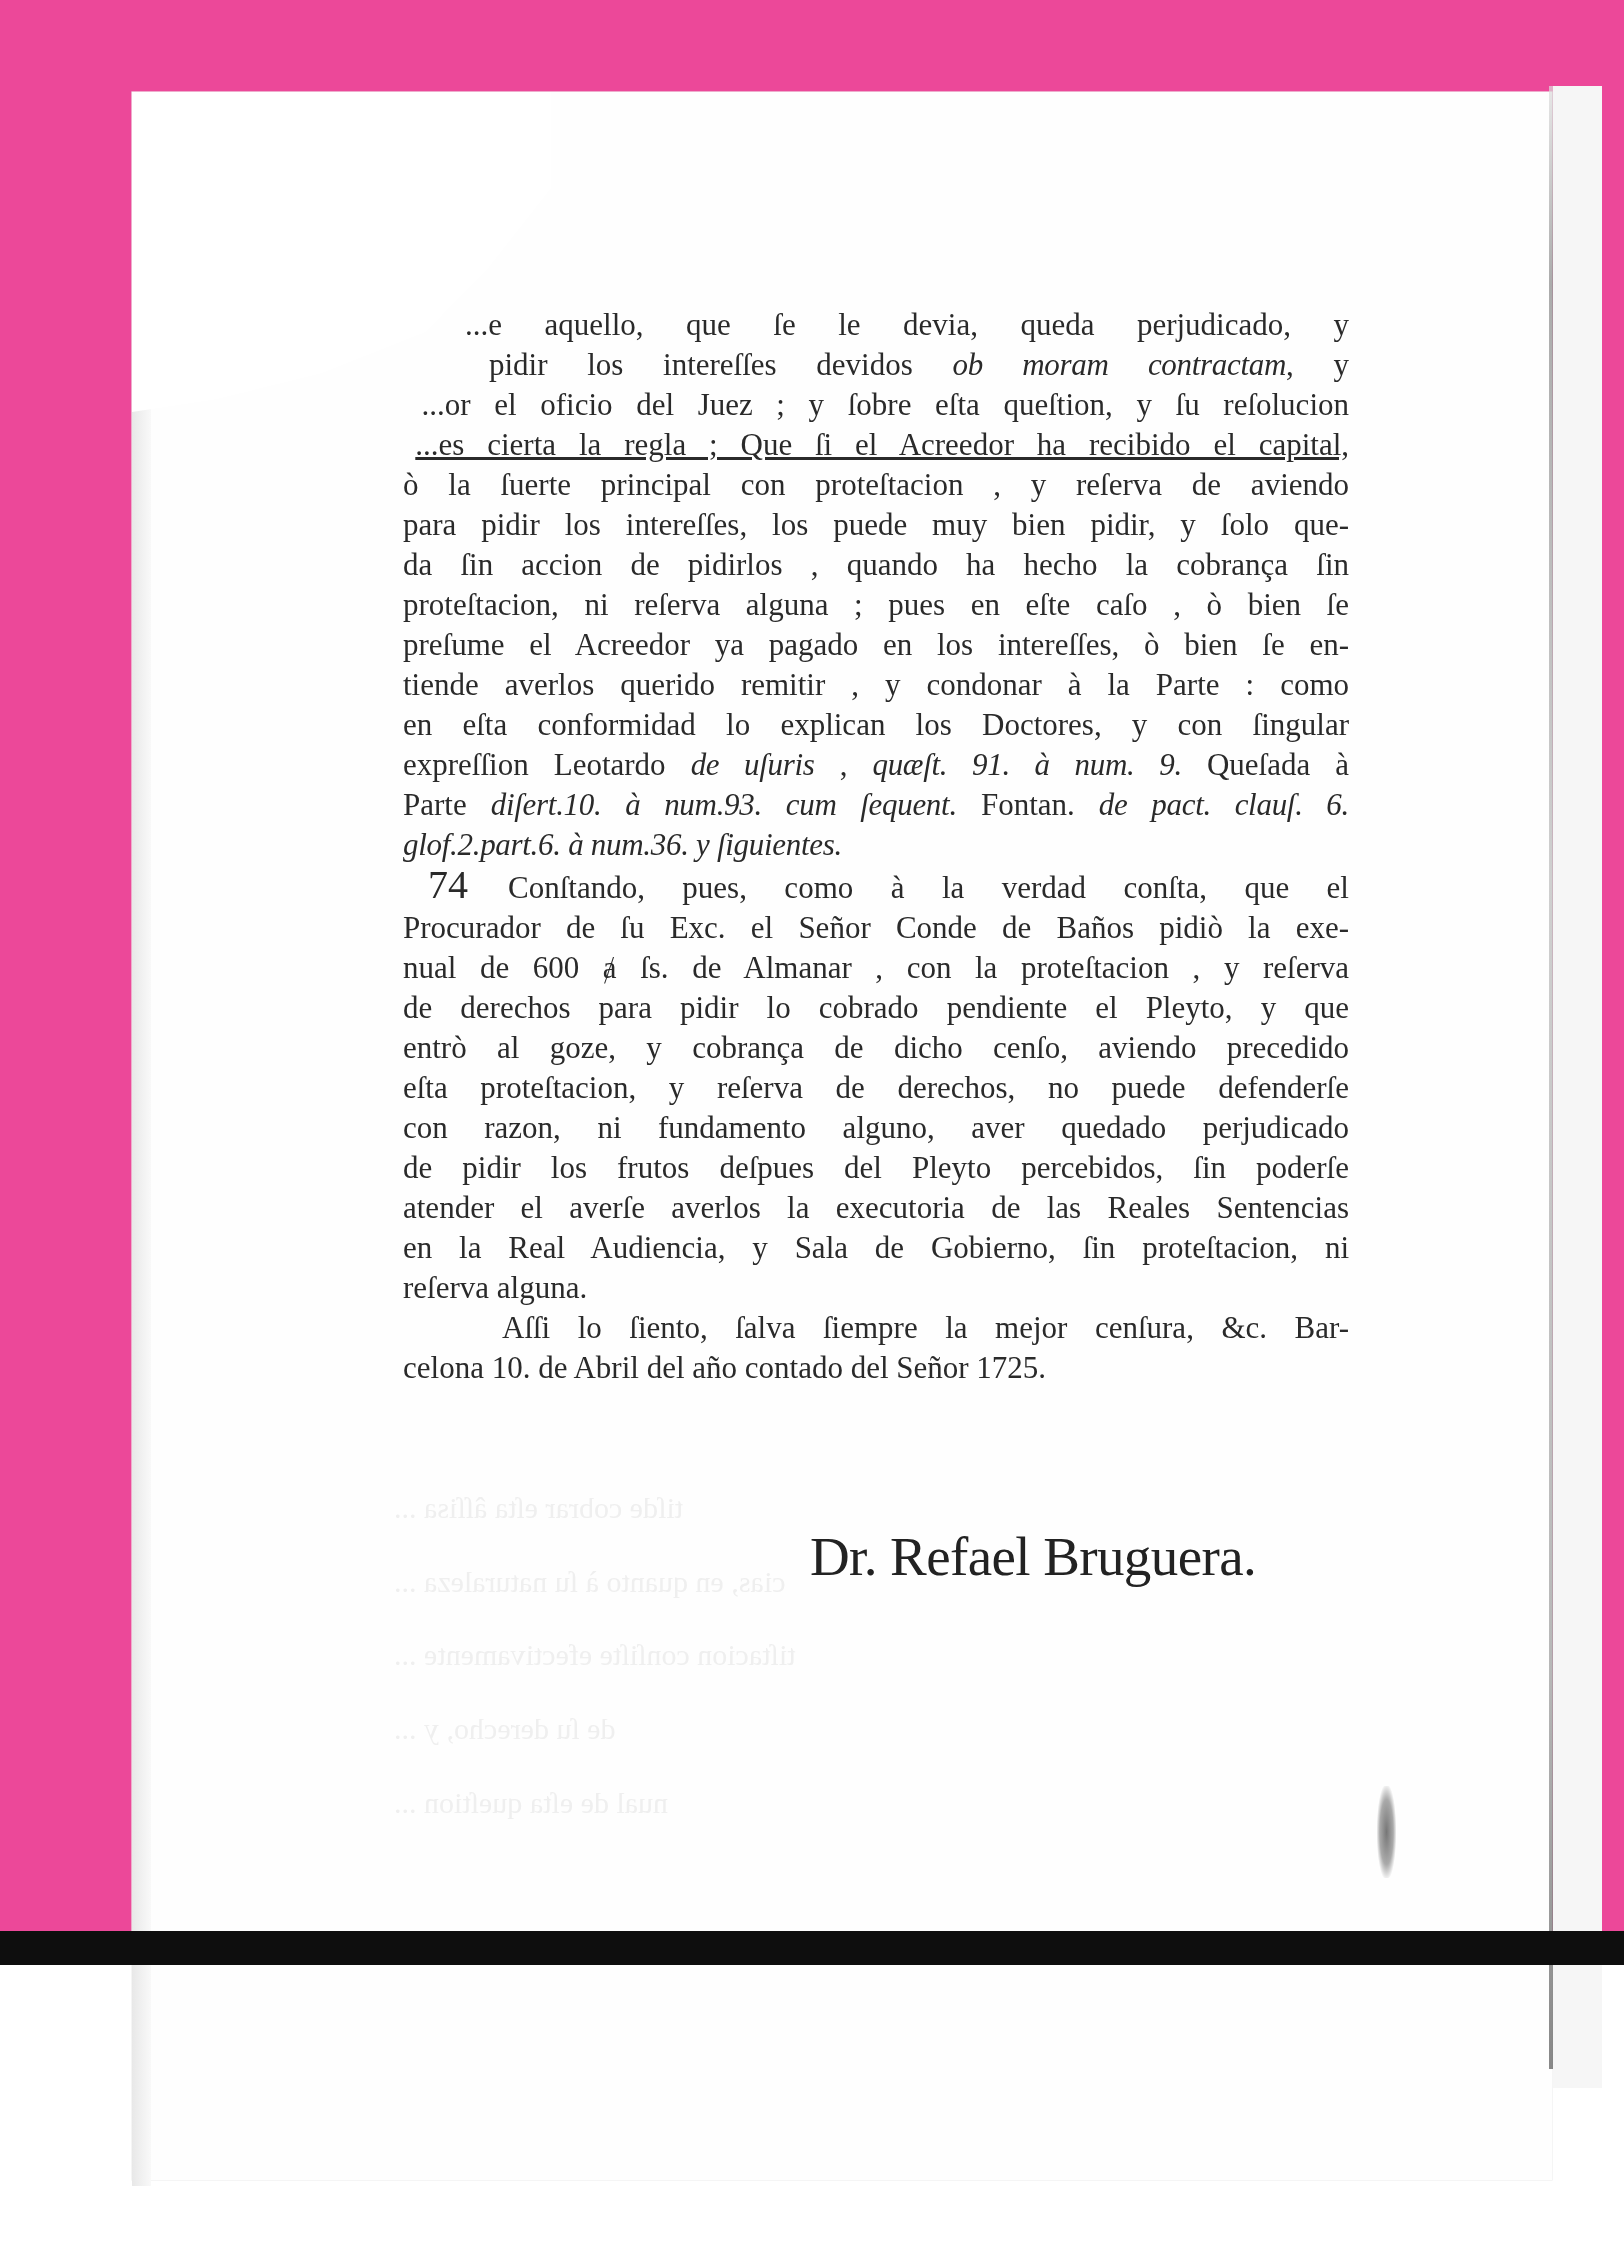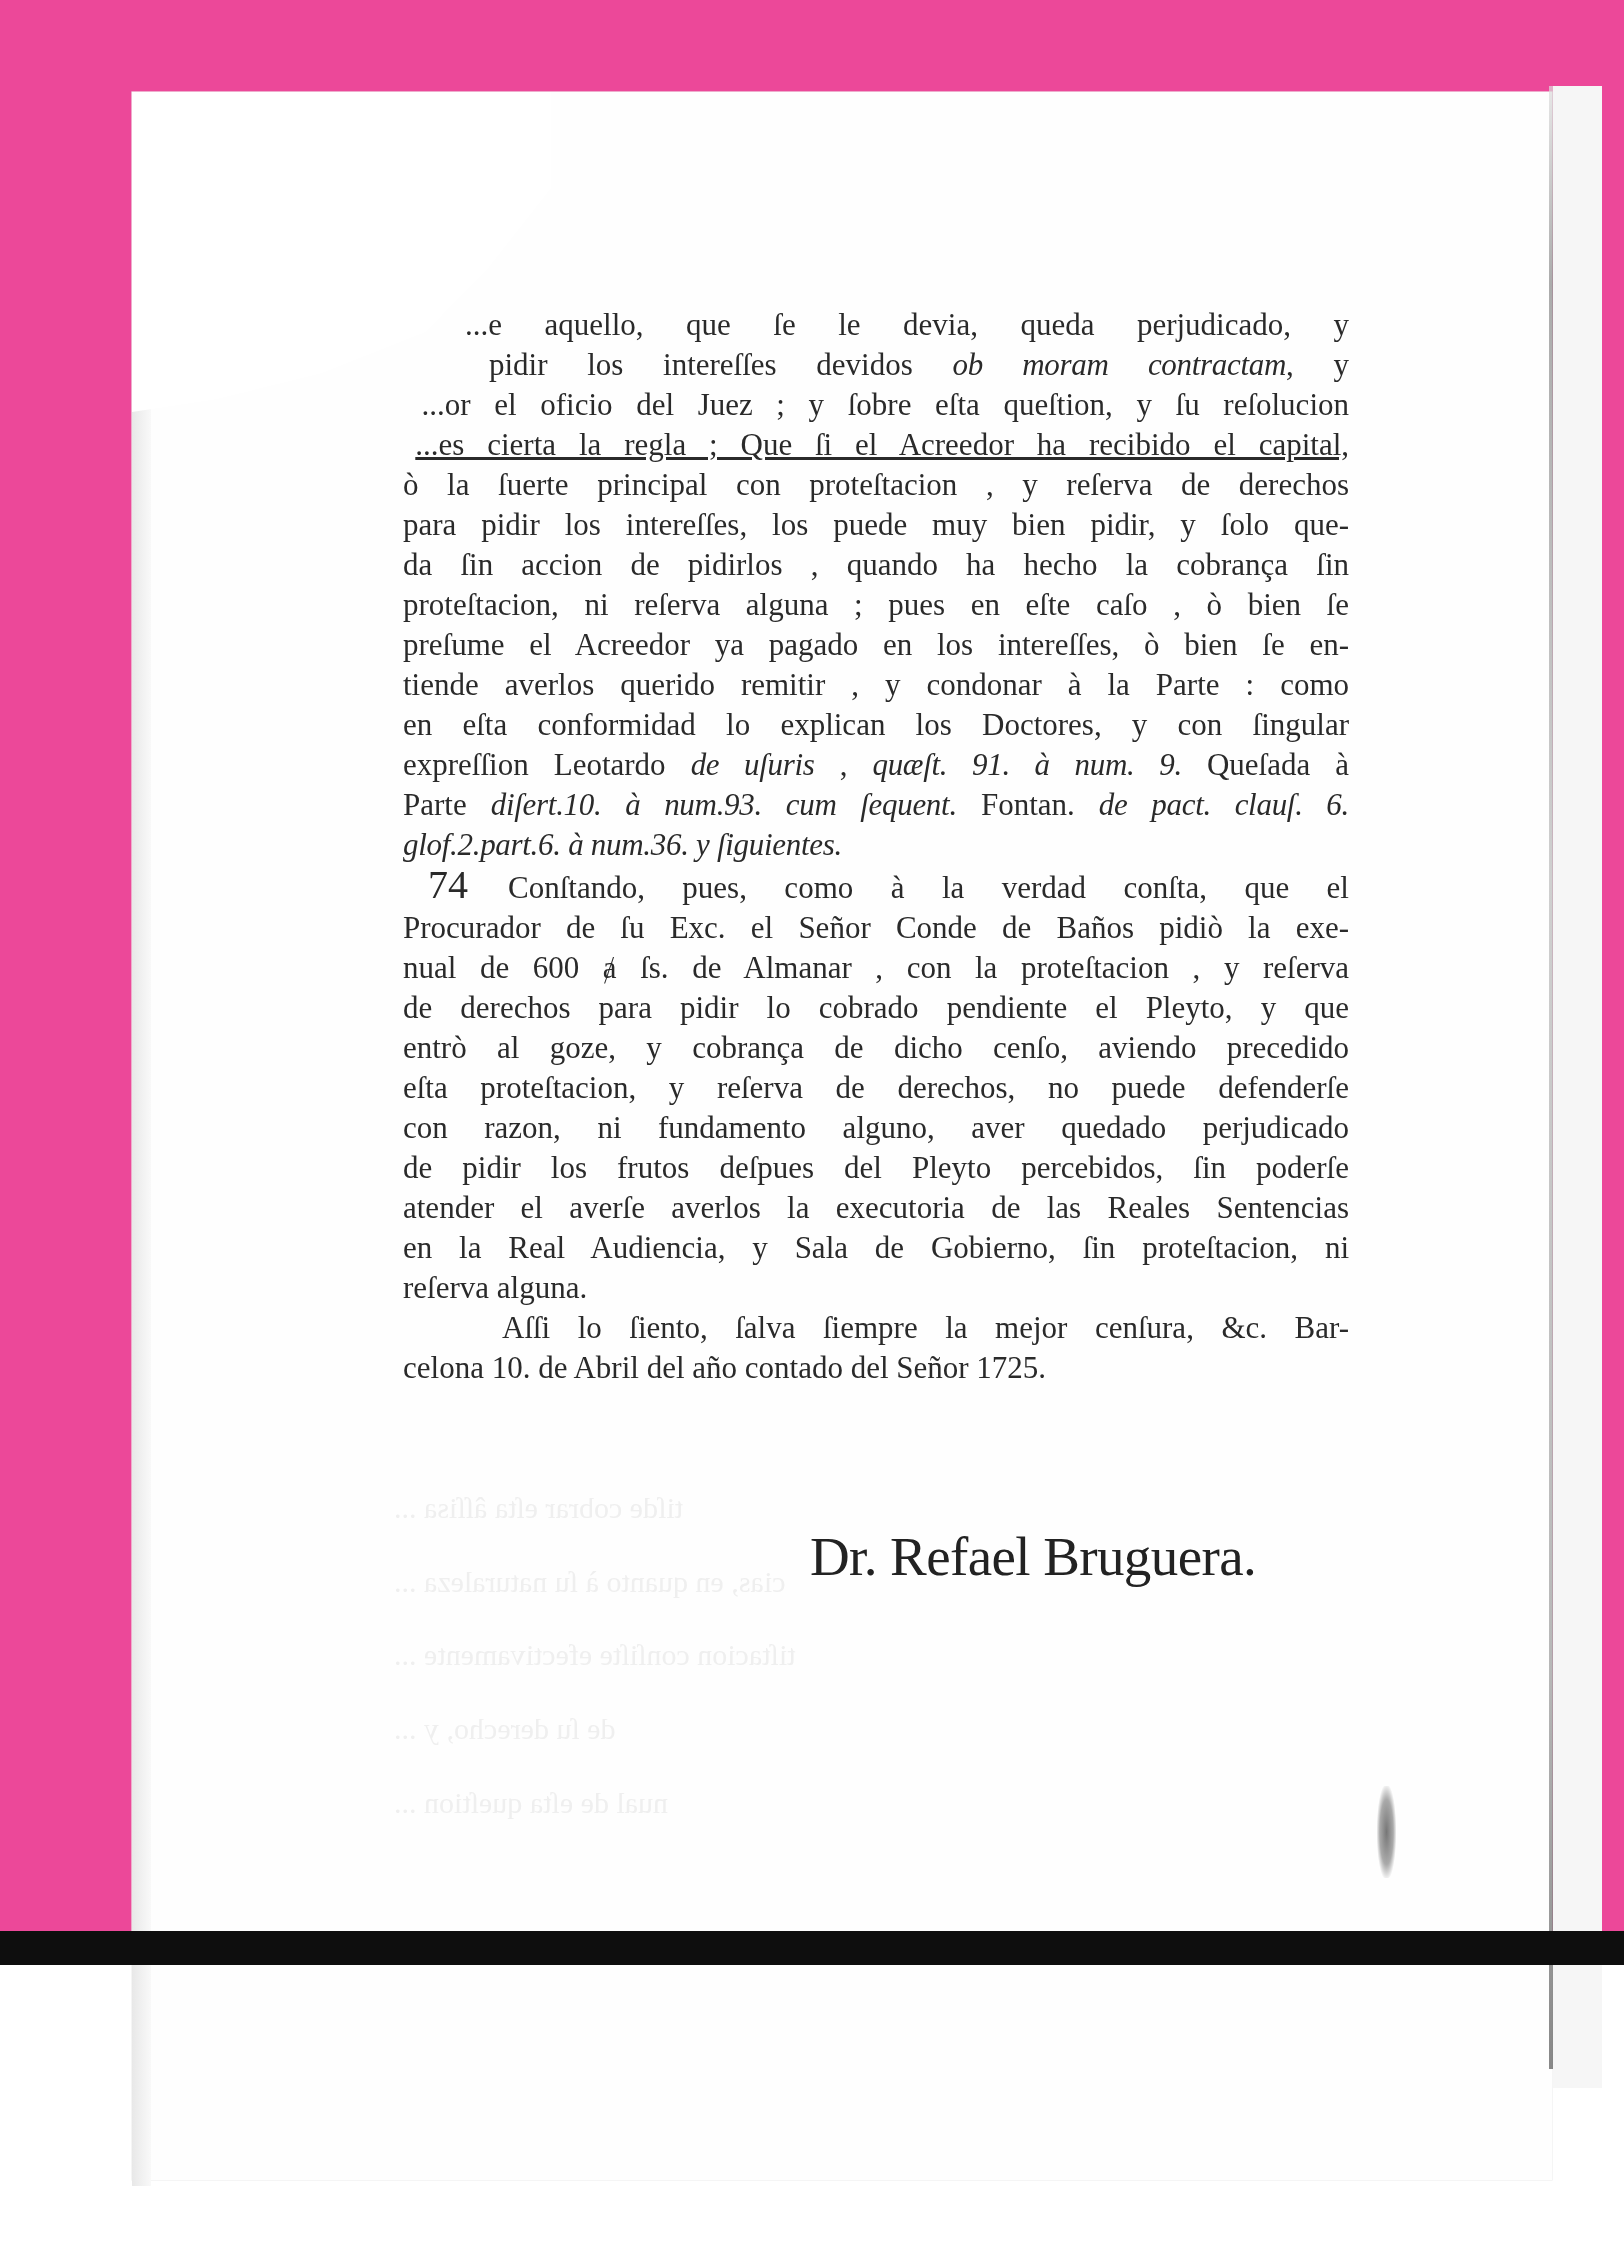--- a/index.html
+++ b/index.html
@@ -149,21 +149,21 @@
   <div class="show-through" style="top:1565px;">cias, en quanto à ſu naturaleza ...</div>
   <div class="show-through" style="top:1638px;">tiſtacion conſiſte efectivamente ...</div>
   <div class="show-through" style="top:1712px;">de ſu derecho, y ...</div>
   <div class="show-through" style="top:1786px;">nual de eſta queſtion ...</div>
 
   <div class="text-block">
     <span class="line l1">...e aquello, que ſe le devia, queda perjudicado, y</span>
     <span class="line l2"><span>pidir los intereſſes devidos</span> <em>ob moram contractam</em><span>, y</span></span>
     <span class="line l3">...or el oficio del Juez ; y ſobre eſta queſtion, y ſu reſolucion</span>
     <span class="line l4">...es cierta la regla ; Que ſi el Acreedor ha recibido el capital,</span>
-    <span class="line">ò la ſuerte principal con proteſtacion , y reſerva de derechos</span>
+    <span class="line">ò la ſuerte principal con proteſtacion , y reſerva de aviendo</span>
     <span class="line">para pidir los intereſſes, los puede muy bien pidir, y ſolo que-</span>
     <span class="line">da ſin accion de pidirlos , quando ha hecho la cobrança ſin</span>
     <span class="line">proteſtacion, ni reſerva alguna ; pues en eſte caſo , ò bien ſe</span>
     <span class="line">preſume el Acreedor ya pagado en los intereſſes, ò bien ſe en-</span>
     <span class="line">tiende averlos querido remitir , y condonar à la Parte :  como</span>
     <span class="line">en eſta conformidad lo explican los Doctores, y con ſingular</span>
     <span class="line"><span>expreſſion Leotardo</span> <em>de uſuris</em><span> , </span><em>quæſt. 91. à num. 9.</em><span> Queſada à</span></span>
     <span class="line"><span>Parte</span> <em>diſert.10. à num.93. cum ſequent.</em><span> Fontan. </span><em>de pact. clauſ. 6.</em></span>
     <span class="line last"><em>glof.2.part.6. à num.36. y ſiguientes.</em></span>
 

